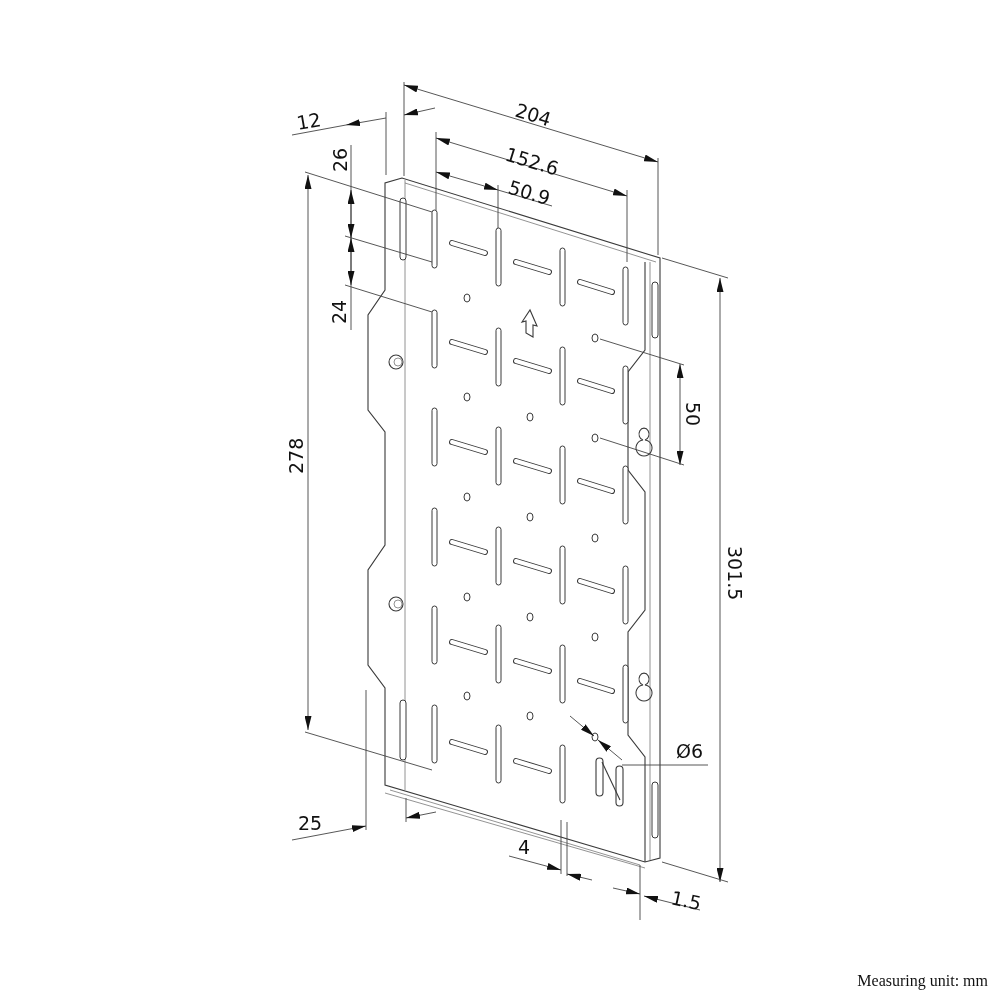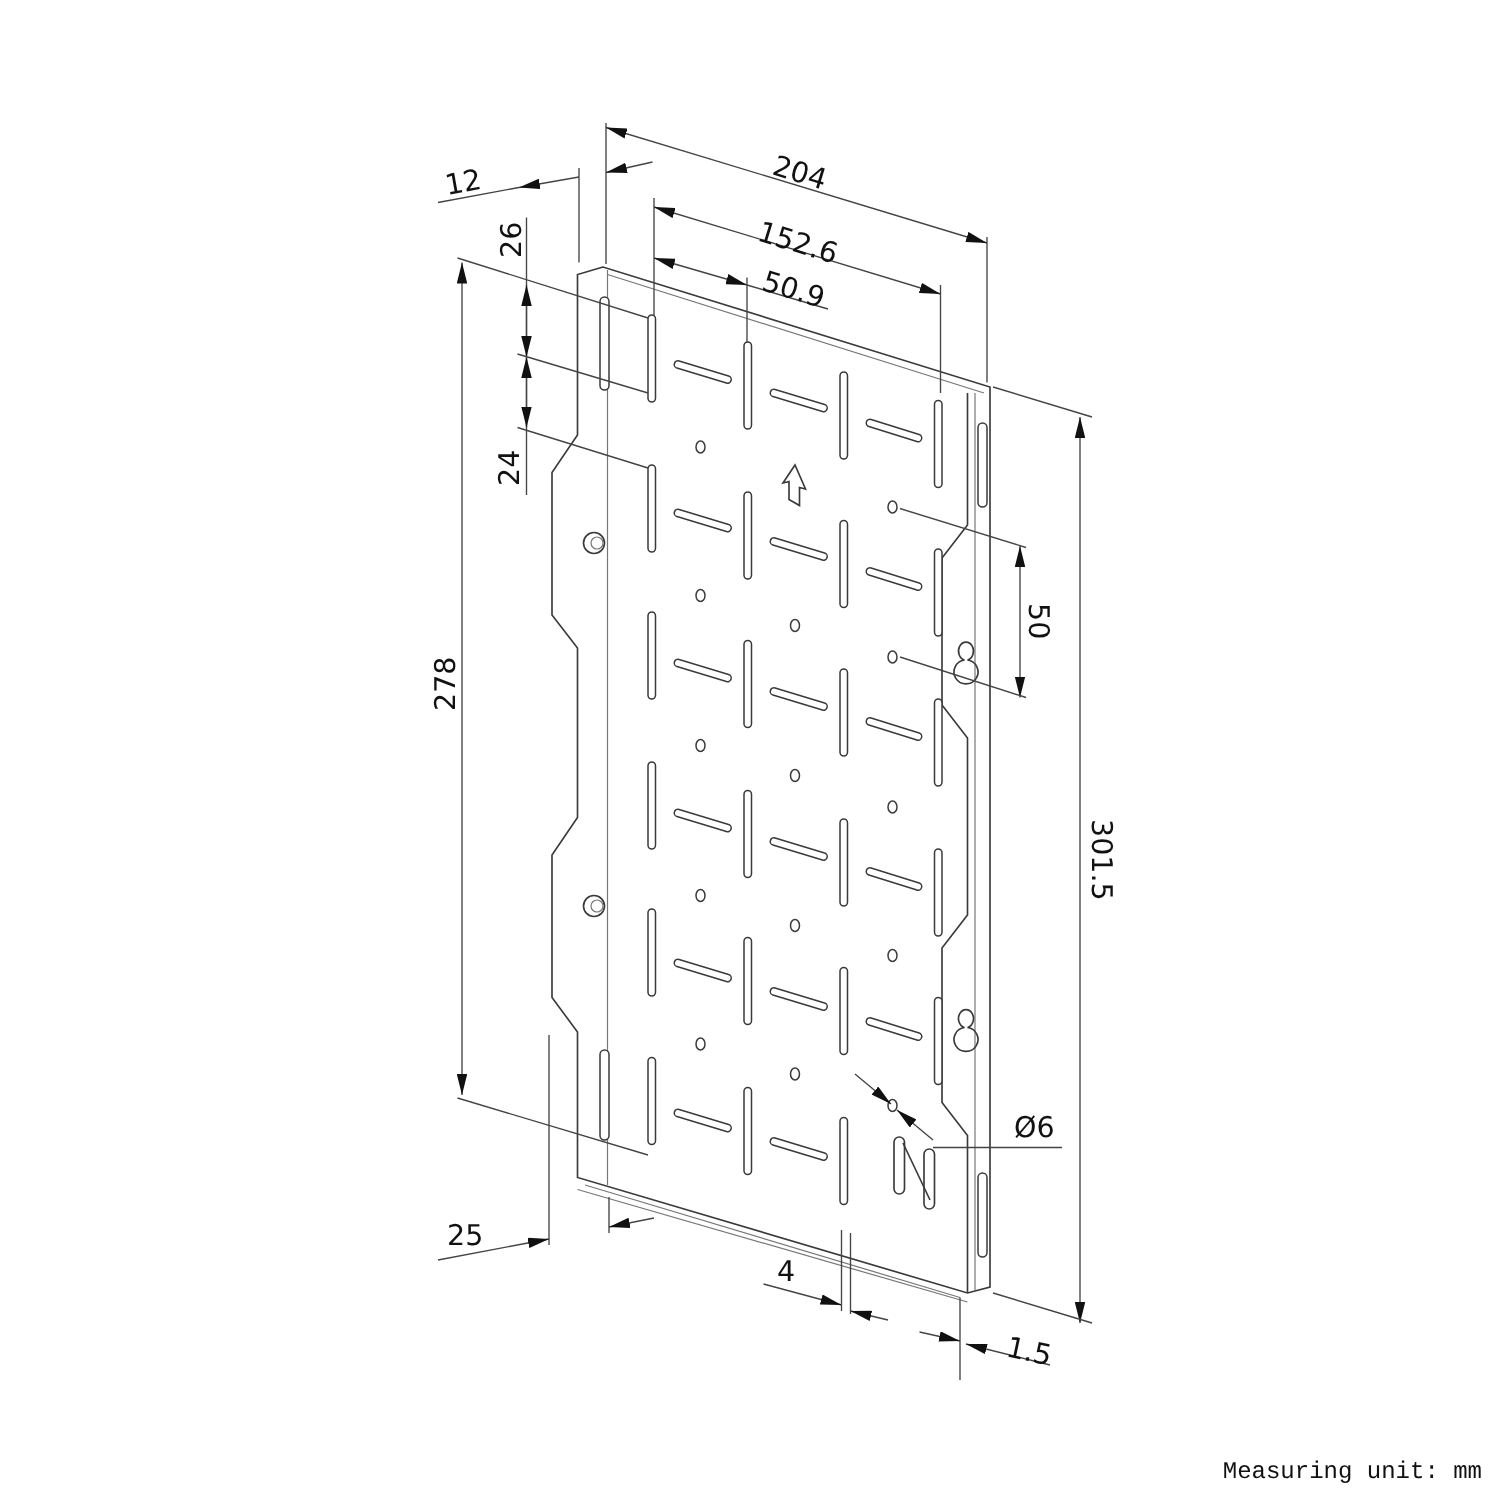--- a/index.html
+++ b/index.html
@@ -1,19 +1,19 @@
 <!DOCTYPE html>
 <html><head>
 <meta charset="utf-8">
 <style>
   html, body { margin:0; padding:0; background:#ffffff; }
   body { width:1004px; height:1004px; position:relative; overflow:hidden; font-family:"DejaVu Sans", sans-serif; }
   #drawing { position:absolute; left:0; top:0; width:1004px; height:1004px; }
   .dimtxt { font-family:"DejaVu Sans", sans-serif; font-size:19px; fill:#111111; }
-  .unit { position:absolute; right:16px; bottom:14px; font-family:Liberation Mono, monospace; font-size:16px; color:#111111;margin-left:17px; }
+  .unit { position:absolute; right:16px; bottom:14px; font-family:Liberation Serif, serif; font-size:16px; color:#111111;margin-left:17px; }
   .edge { fill:none; stroke:#3a3a3a; stroke-width:1.1; }
   .edge2 { fill:none; stroke:#777; stroke-width:0.8; }
   .dim { fill:none; stroke:#444; stroke-width:0.9; }
   .arrow { fill:#111; }
   .slot { fill:#ffffff; stroke:#3a3a3a; stroke-width:1; }
 </style>
 </head>
 <body>
 
 <svg id="drawing" viewBox="0 0 1004 1004" xmlns="http://www.w3.org/2000/svg">

